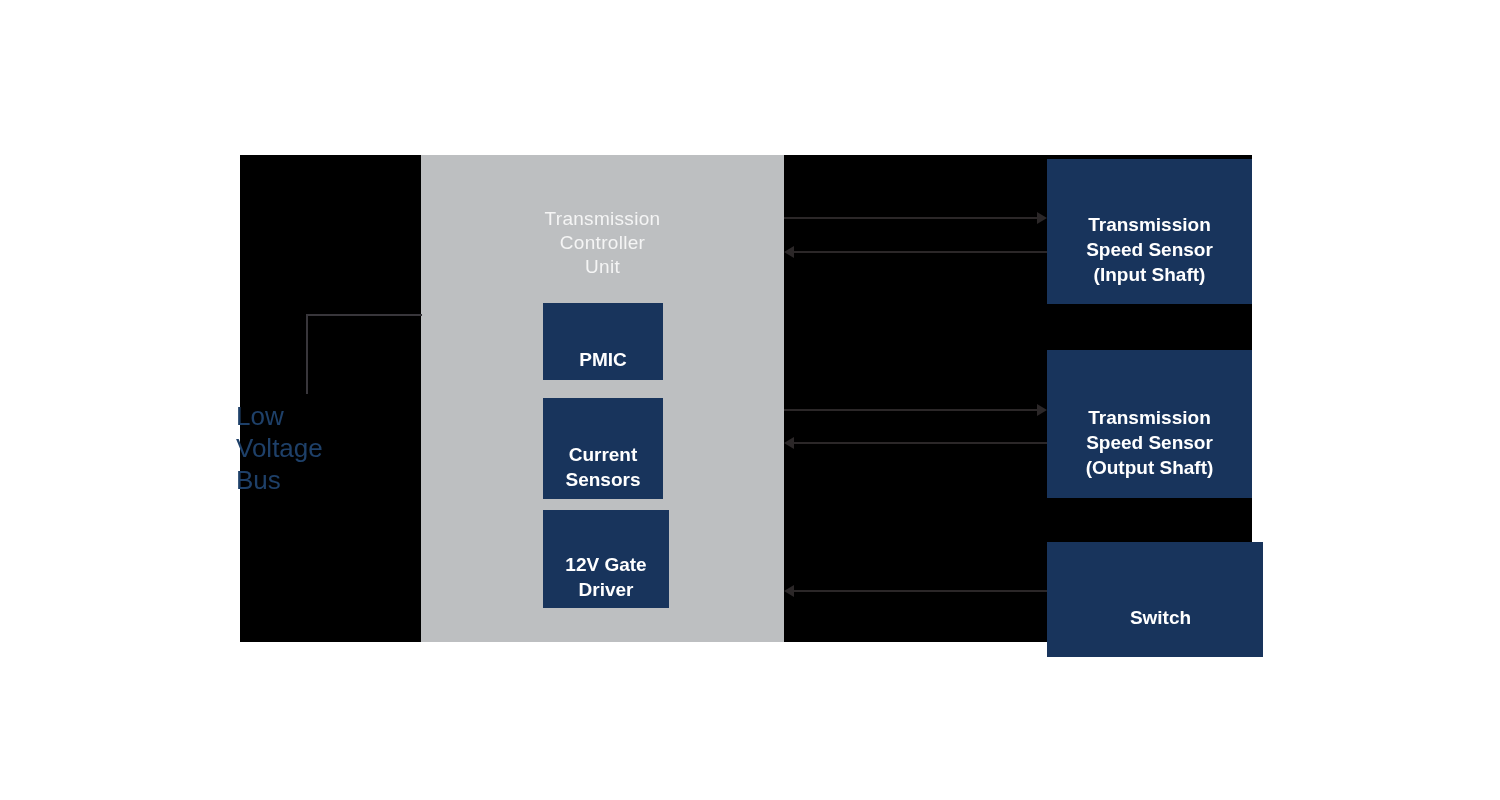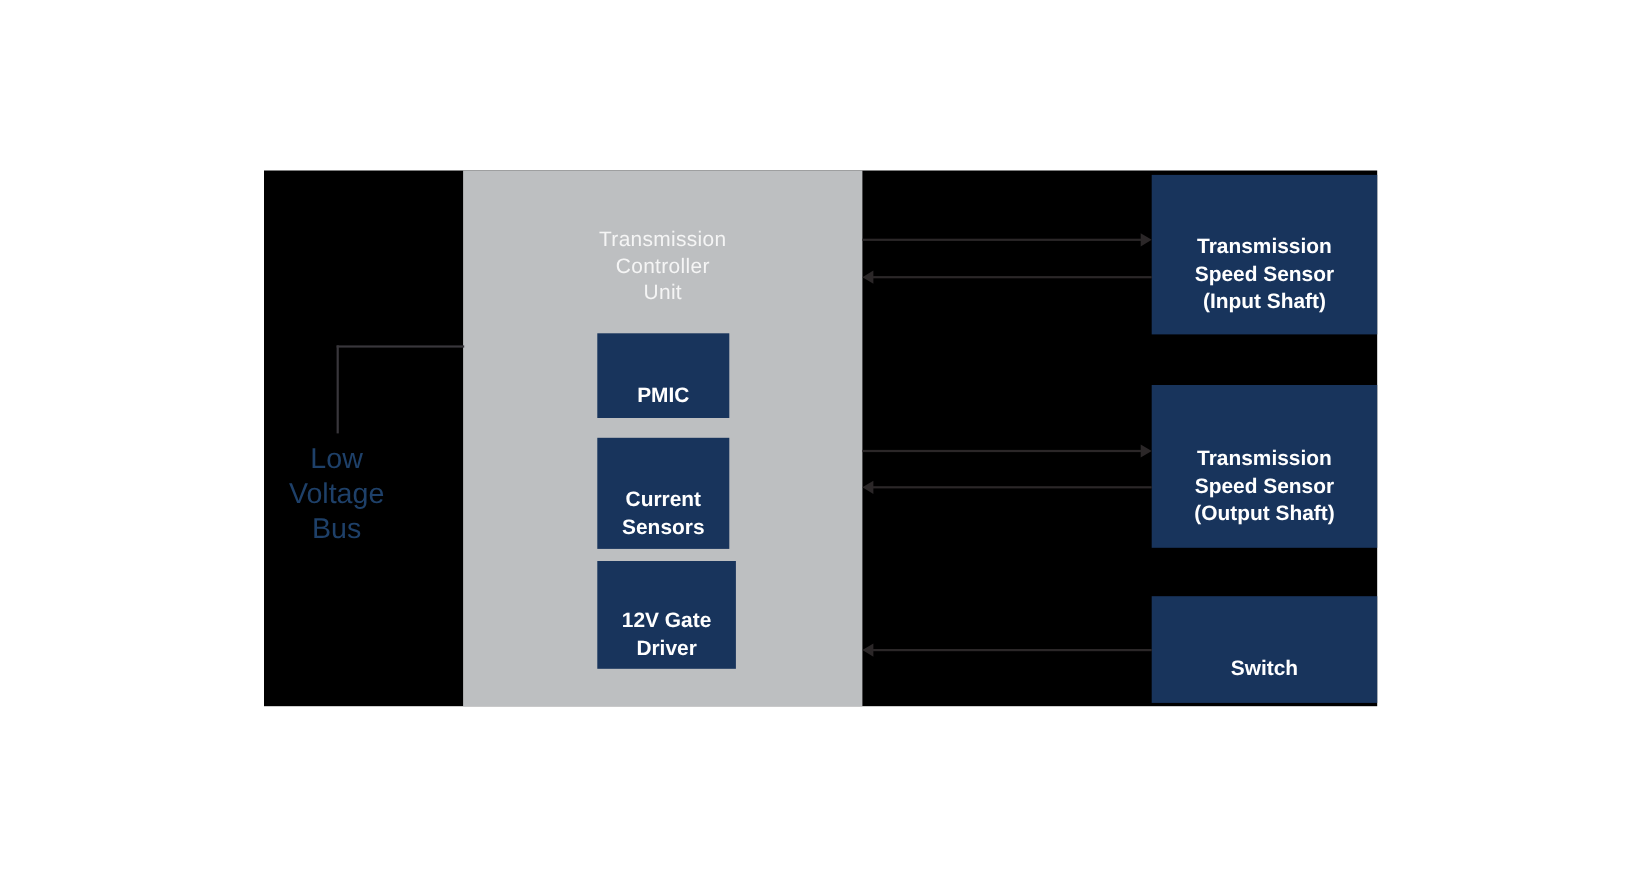--- a/index.html
+++ b/index.html
@@ -34,34 +34,34 @@
   .box-label{
     color:var(--white-text);font-weight:700;text-align:center;
     font-size:19px;line-height:25px;white-space:pre-line;
     transform:translateY(18px);
   }
   .module-pmic{left:543px;top:303px;width:120px;height:77px;}
   .module-current{left:543px;top:398px;width:120px;height:101px;}
   .module-gate{left:543px;top:510px;width:126px;height:98px;}
   .periph-input{left:1047px;top:159px;width:205px;height:145px;}
   .periph-output{left:1047px;top:350px;width:205px;height:148px;}
-  .periph-switch{left:1047px;top:542px;width:205px;height:97px;}
+  .periph-switch{left:1047px;top:542px;width:205px;height:115px;padding-left:11px;}
   .arrow{position:absolute;left:784px;width:263px;height:12px;}
   .arrow .shaft{position:absolute;top:5px;height:2px;background:var(--arrow);}
   .arrow.right .shaft{left:0;right:9px;}
   .arrow.left .shaft{left:9px;right:0;}
   .arrow .head{position:absolute;top:0;width:0;height:0;border-top:6px solid transparent;border-bottom:6px solid transparent;}
   .arrow.right .head{right:0;border-left:10px solid var(--arrow);}
   .arrow.left .head{left:0;border-right:10px solid var(--arrow);}
   .arrow-1{top:212px;} .arrow-2{top:246px;} .arrow-3{top:404px;} .arrow-4{top:437px;} .arrow-5{top:585px;}
   .bracket-h{position:absolute;left:306px;top:314px;width:116px;height:2px;background:var(--bracket);}
   .bracket-v{position:absolute;left:306px;top:314px;width:2px;height:80px;background:var(--bracket);}
   .bus-label{
     position:absolute;left:236px;top:400px;width:140px;
-    text-align:center;color:var(--bus-text);
+    text-align:left;color:var(--bus-text);
     font-size:26px;line-height:32px;font-weight:300;white-space:pre-line;
   }
 </style>
 </head>
 <body>
 
 <div class="canvas">
 
   <div class="black-field"></div>
 

